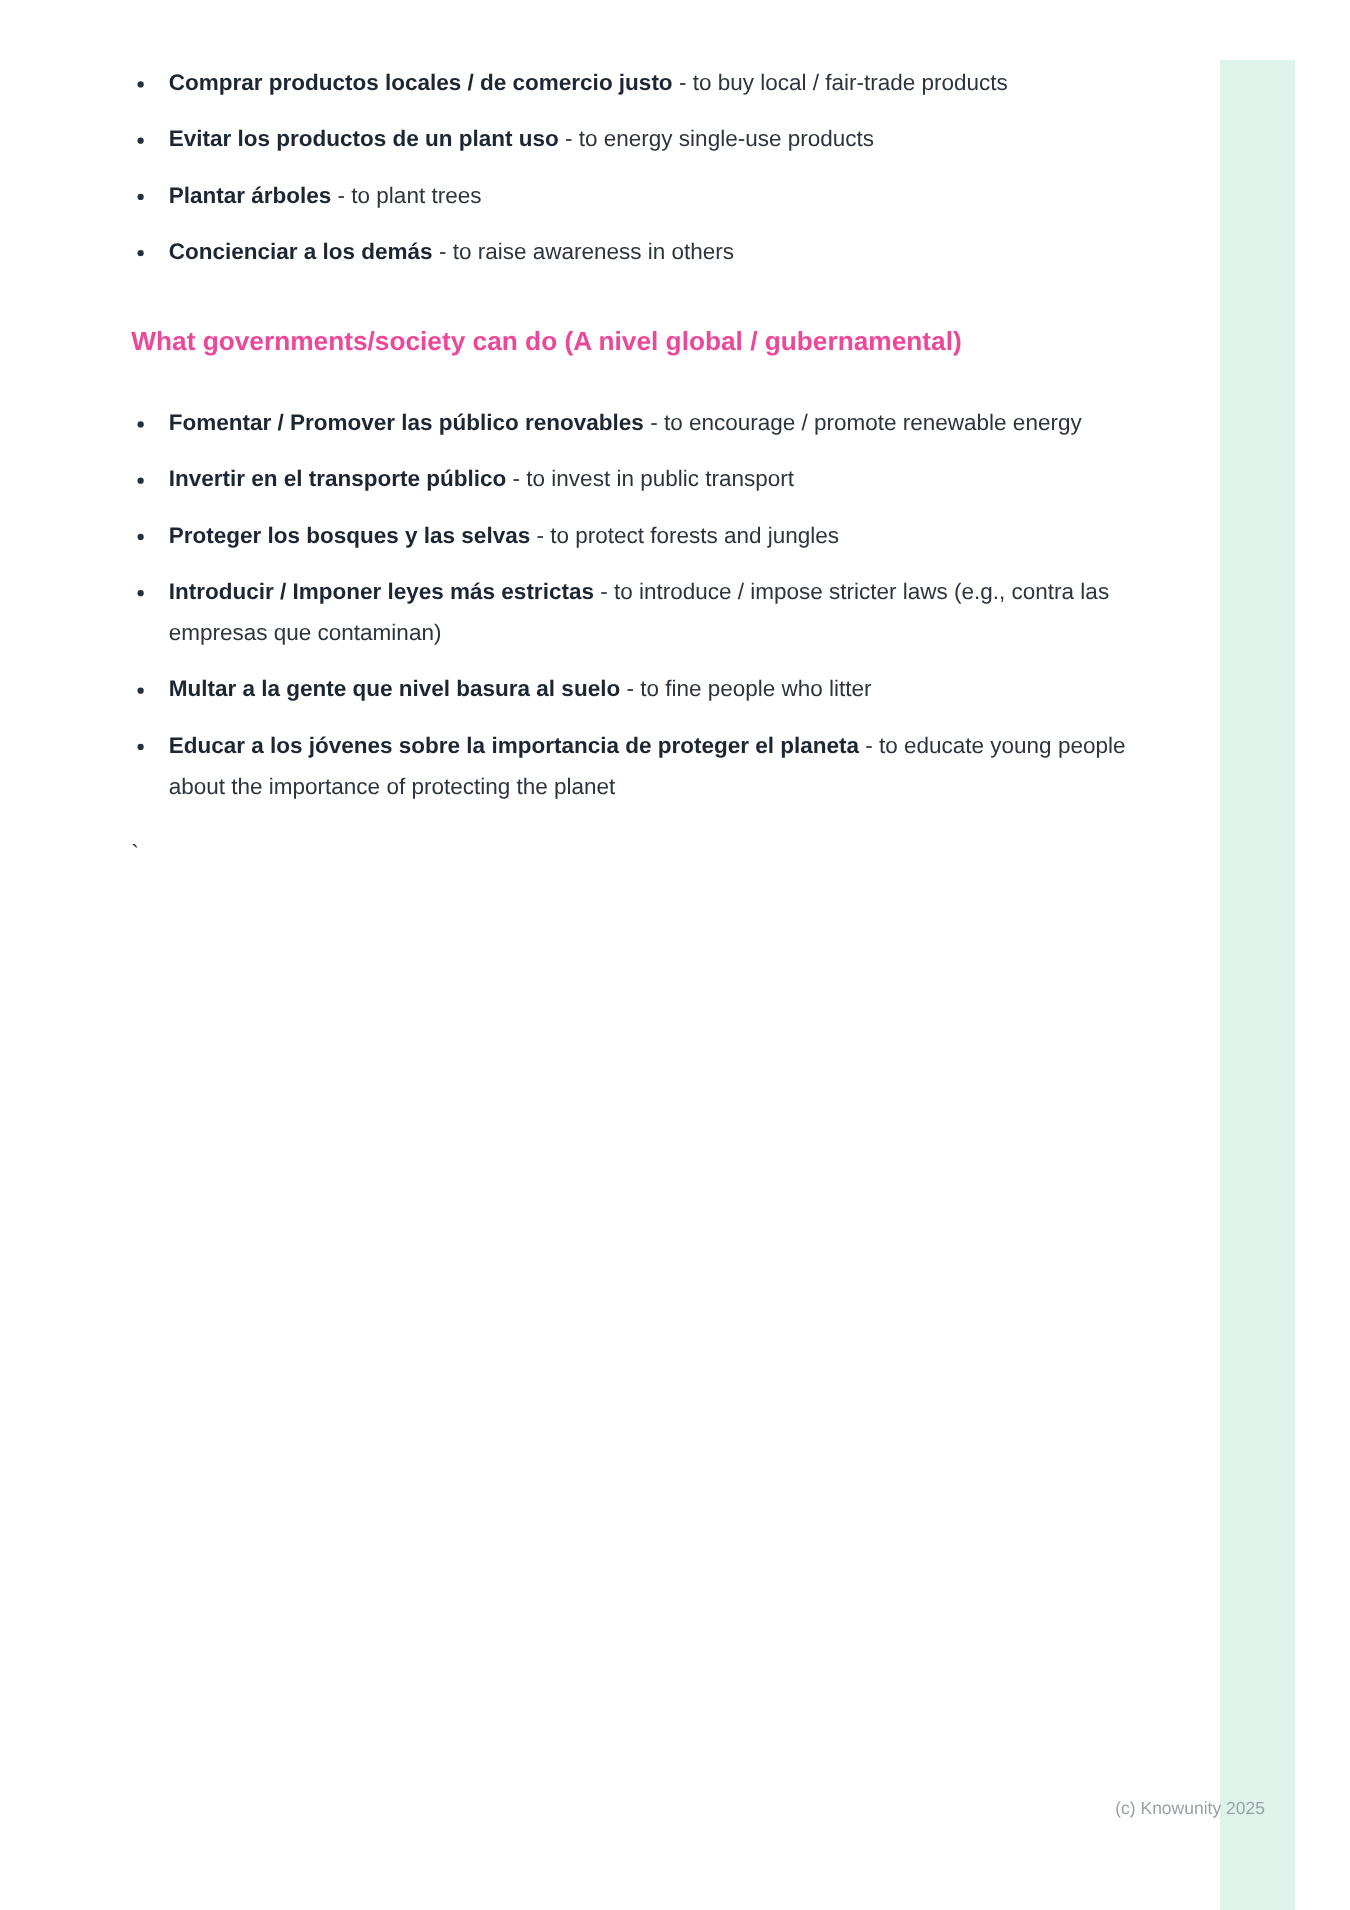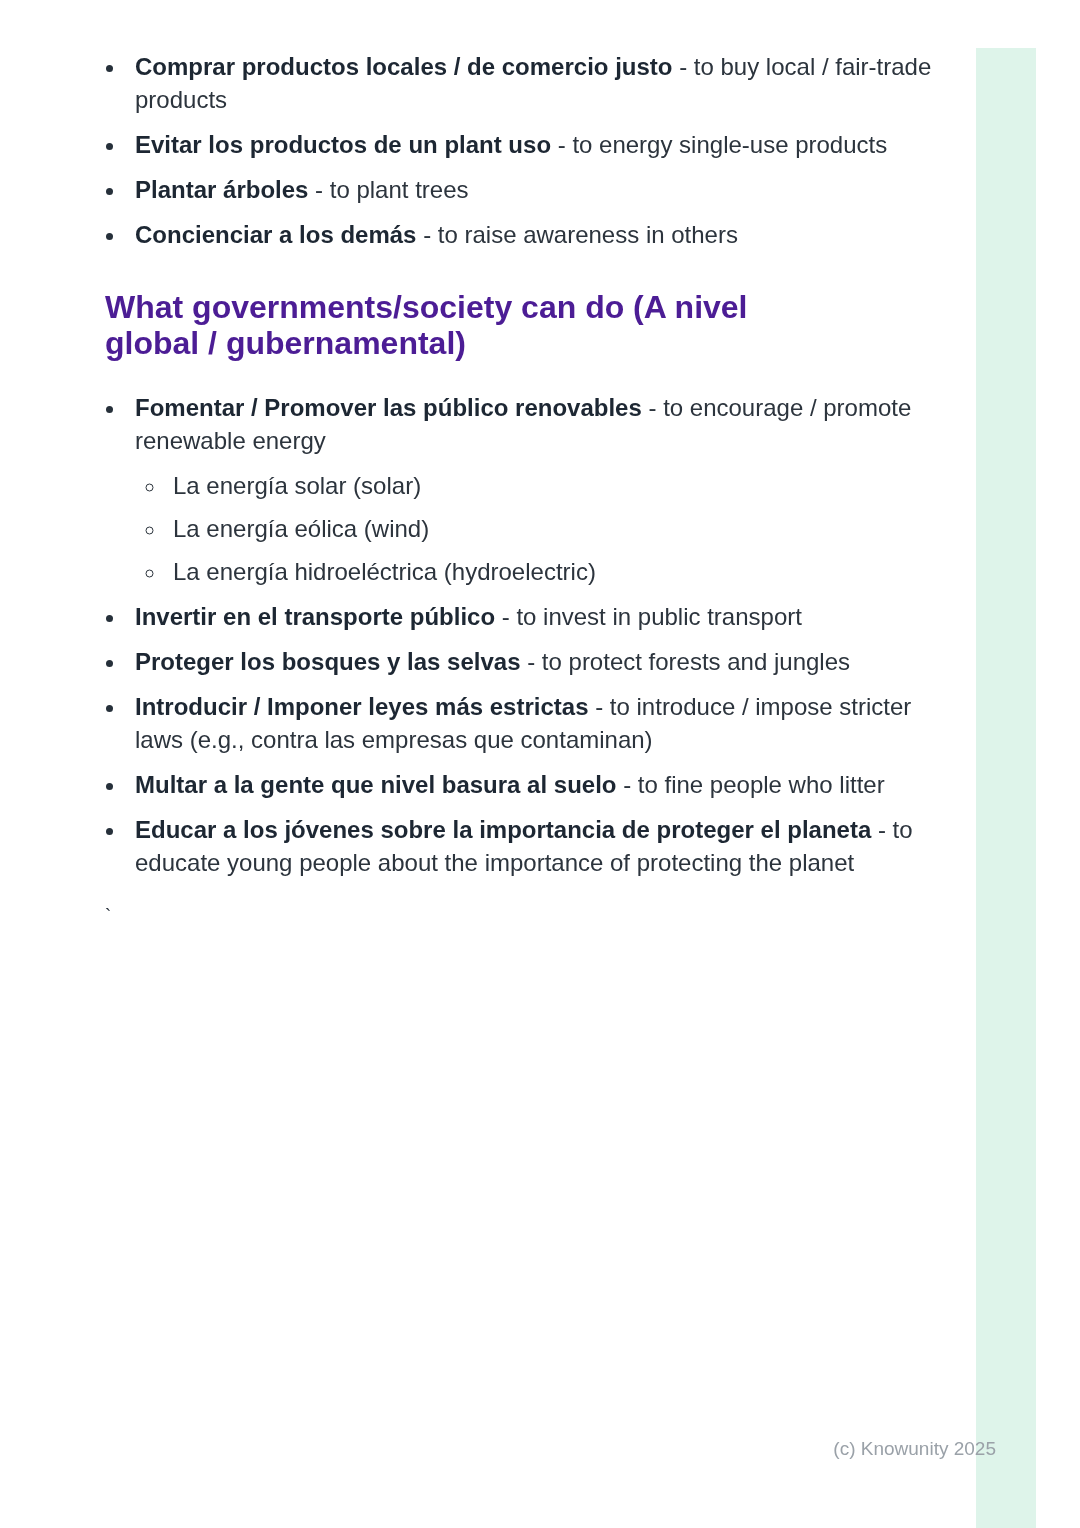--- a/index.html
+++ b/index.html
@@ -20,32 +20,32 @@
     background: #def4ea;
   }
   .content {
     position: relative;
     padding: 50px 140px 0 105px;
     z-index: 1;
   }
   ul.main-list {
     list-style: disc;
     padding-left: 22px;
-    font-size: 24px;
+    font-size: 18px;
     line-height: 33px;
   }
   ul.main-list > li {
     margin-bottom: 12px;
     padding-left: 8px;
   }
   .es { font-weight: 700; color: #1d2733; }
   .en { font-weight: 400; color: #2c343d; }
   .section-heading {
-    color: #4c1d95;
-    font-size: 32px;
+    color: #ec4899;
+    font-size: 21px;
     font-weight: 700;
     line-height: 36px;
     margin: 38px 0 30px 0;
     max-width: 720px;
   }
   ul.sub-list {
     list-style: circle;
     margin: 12px 0 6px 0;
     padding-left: 32px;
     font-weight: 400;
@@ -55,23 +55,23 @@
     padding-left: 6px;
     color: #2c343d;
   }
   .stray {
     font-size: 18.5px;
     margin-top: 26px;
     color: #26303a;
   }
   .footer-credit {
     position: absolute;
-    right: 84px;
+    right: 68px;
     top: 1438px;
-    font-size: 19px;
+    font-size: 14px;
     color: #9aa1a8;
     z-index: 2;
   }
 </style>
 </head>
 <body>
 
 <div class="side-stripe"></div>
 
 <div class="content">
@@ -94,25 +94,20 @@
       <span class="en">- to raise awareness in others</span>
     </li>
   </ul>
 
   <h2 class="section-heading">What governments/society can do (A nivel global / gubernamental)</h2>
 
   <ul class="main-list">
     <li>
       <span class="es">Fomentar / Promover las público renovables</span>
       <span class="en">- to encourage / promote renewable energy</span>
-      <ul class="sub-list">
-        <li>La energía solar (solar)</li>
-        <li>La energía eólica (wind)</li>
-        <li>La energía hidroeléctrica (hydroelectric)</li>
-      </ul>
     </li>
     <li>
       <span class="es">Invertir en el transporte público</span>
       <span class="en">- to invest in public transport</span>
     </li>
     <li>
       <span class="es">Proteger los bosques y las selvas</span>
       <span class="en">- to protect forests and jungles</span>
     </li>
     <li>

